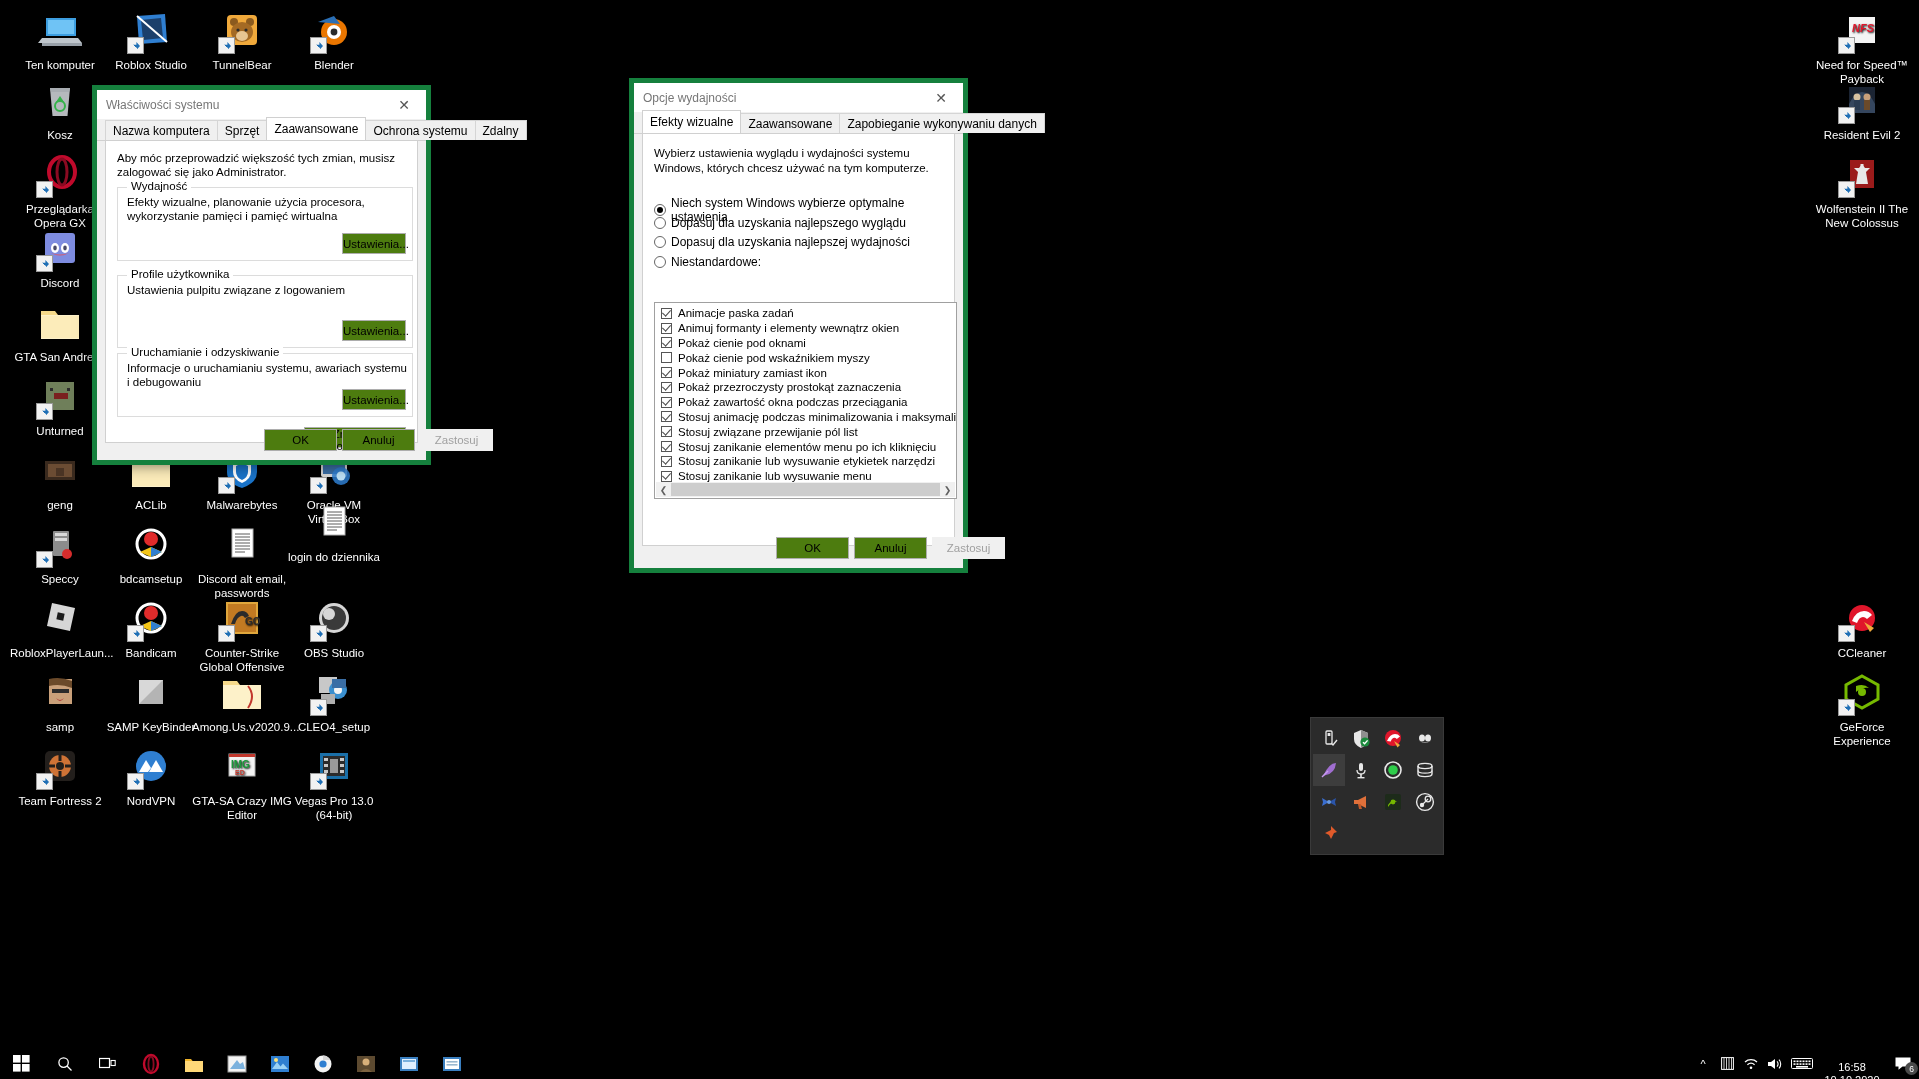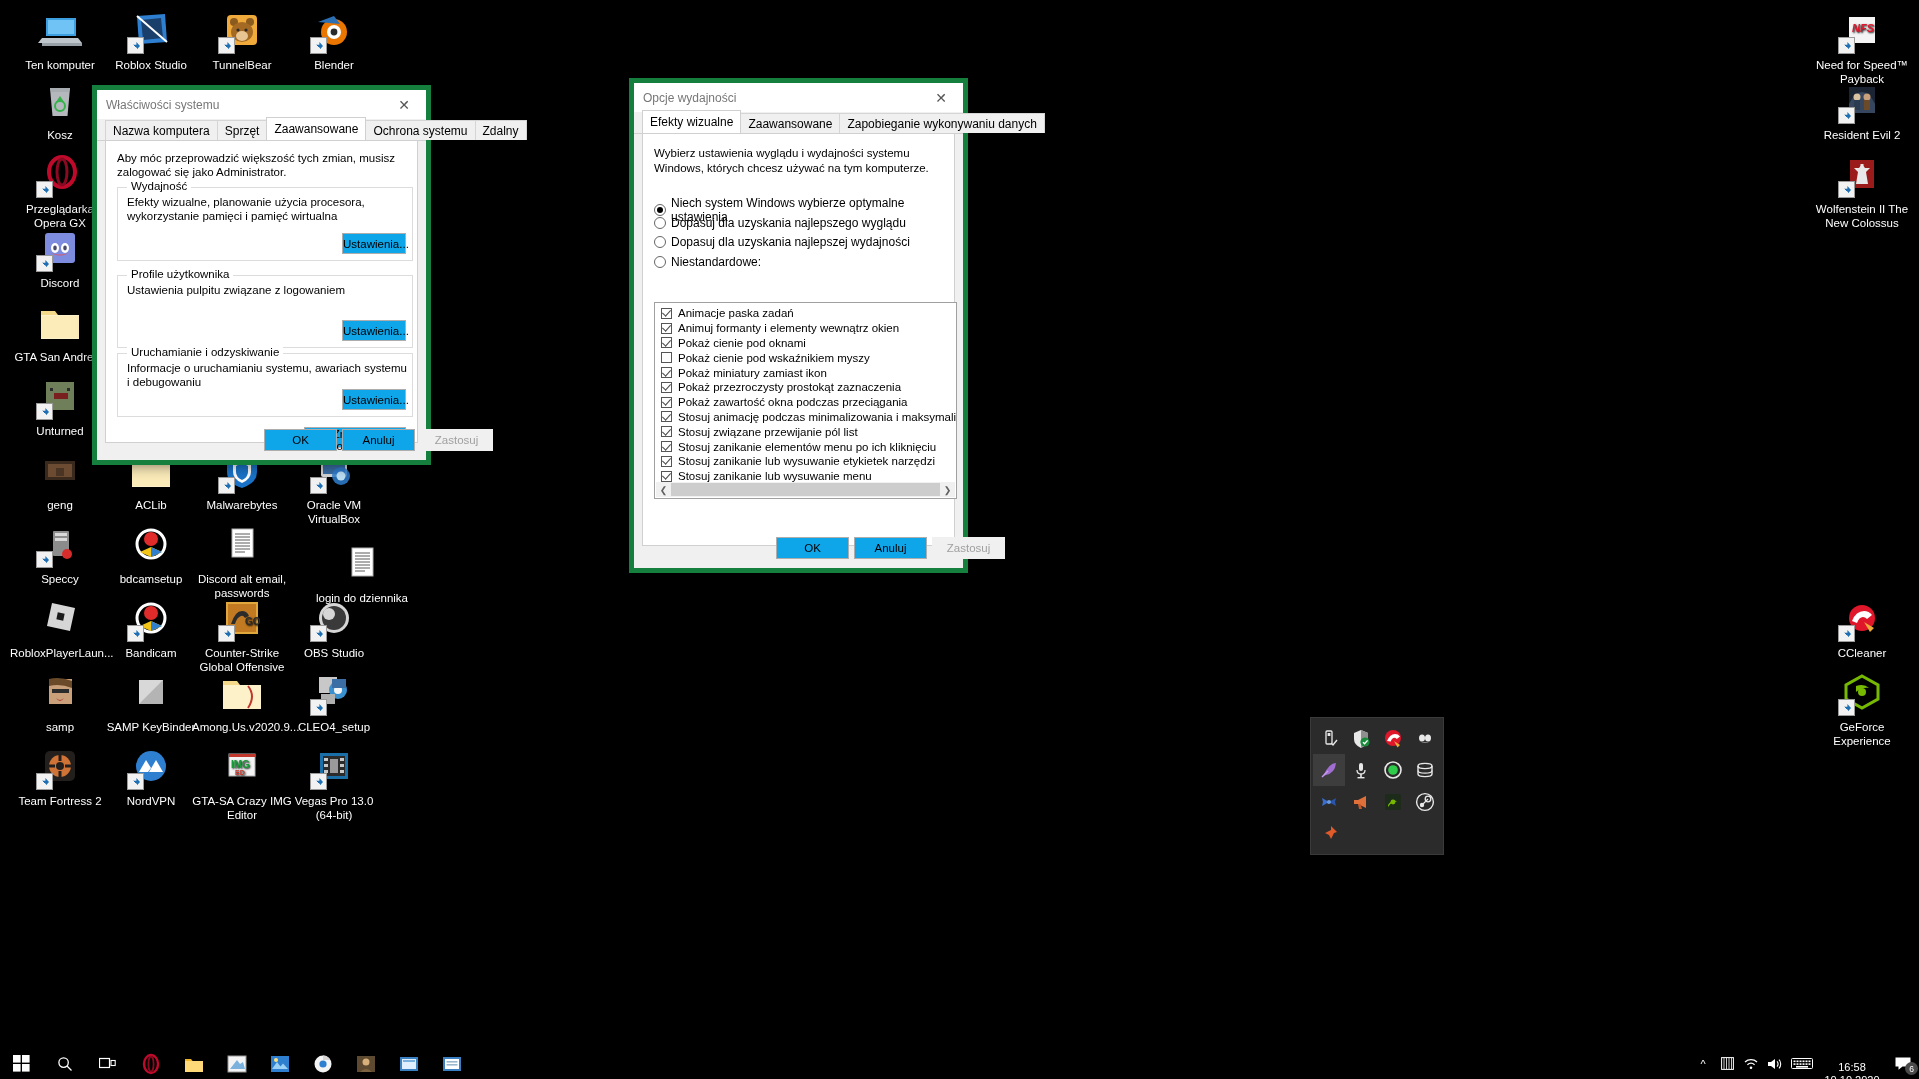--- a/index.html
+++ b/index.html
@@ -121,21 +121,21 @@
   }
   .grp-title {
     position: absolute;
     top: -8px; left: 9px;
     background: #ffffff;
     padding: 0 4px;
     font-size: 11.5px;
   }
 
   .btn {
-    background: #0ea5e9;
+    background: #4d7c0f;
     border: 1px solid #adadad;
     font-size: 11.5px;
     font-family: "Liberation Sans", sans-serif;
     color: #000;
     text-align: center;
     cursor: default;
     padding: 0;
   }
   .btn.disabled { color: #a0a0a0; }
 
@@ -498,21 +498,21 @@
     </div>
     <div class="dicon" style="left: 282px; top: 446px;">
       <span class="glyph"><svg width="48" height="48" viewBox="0 0 48 48">
           <rect x="11" y="12" width="26" height="19" rx="2" fill="#d6d6d6"></rect>
           <rect x="13" y="14" width="22" height="14" fill="#3a6ea5"></rect>
           <circle cx="31" cy="30" r="9" fill="#2f7fd1" opacity="0.85"></circle>
           <circle cx="31" cy="30" r="4.5" fill="#bde0f5"></circle>
         </svg><span class="sc-overlay"></span></span>
       <span class="lbl">Oracle VM VirtualBox</span>
     </div>
-    <div class="dicon" style="left: 282px; top: 539px; margin-left: 28px;">
+    <div class="dicon" style="left: 282px; top: 498px;">
       <span class="glyph"><svg width="48" height="48" viewBox="0 0 48 48">
           <rect x="14" y="9" width="21" height="28" fill="#ffffff" stroke="#b0b0b0"></rect>
           <g stroke="#5b5b5b" stroke-width="1">
             <line x1="17" y1="14" x2="32" y2="14"></line>
             <line x1="17" y1="17" x2="32" y2="17"></line>
             <line x1="17" y1="20" x2="32" y2="20"></line>
             <line x1="17" y1="23" x2="32" y2="23"></line>
             <line x1="17" y1="26" x2="32" y2="26"></line>
             <line x1="17" y1="29" x2="32" y2="29"></line>
             <line x1="17" y1="32" x2="27" y2="32"></line>

